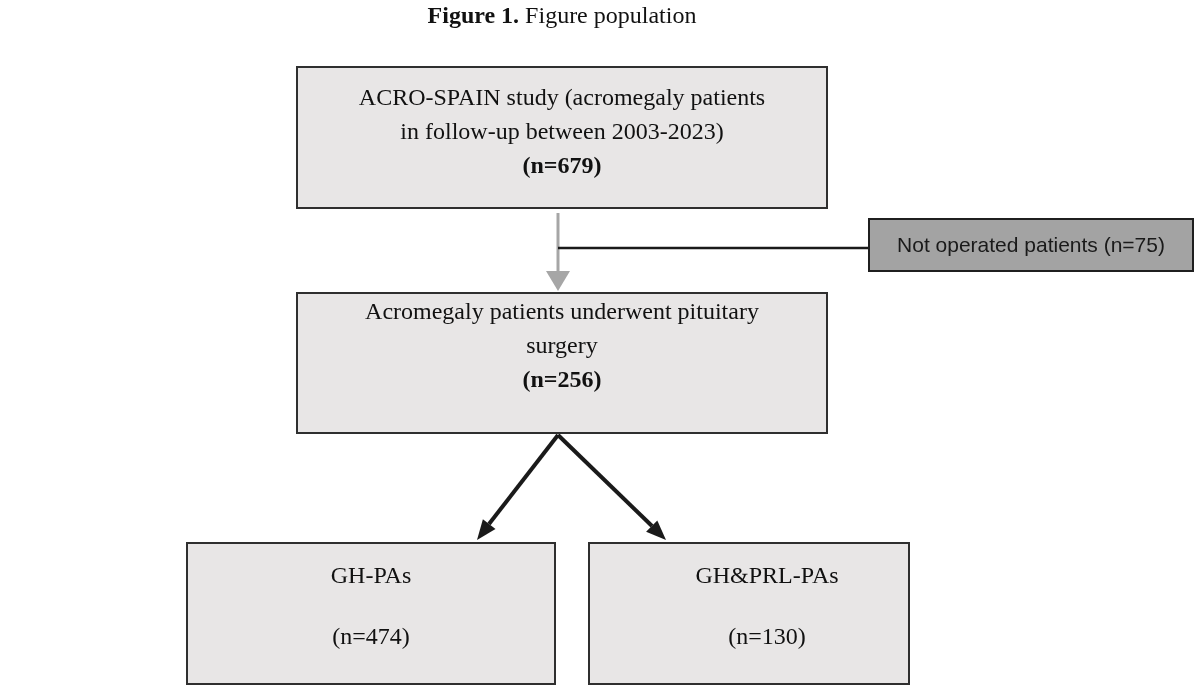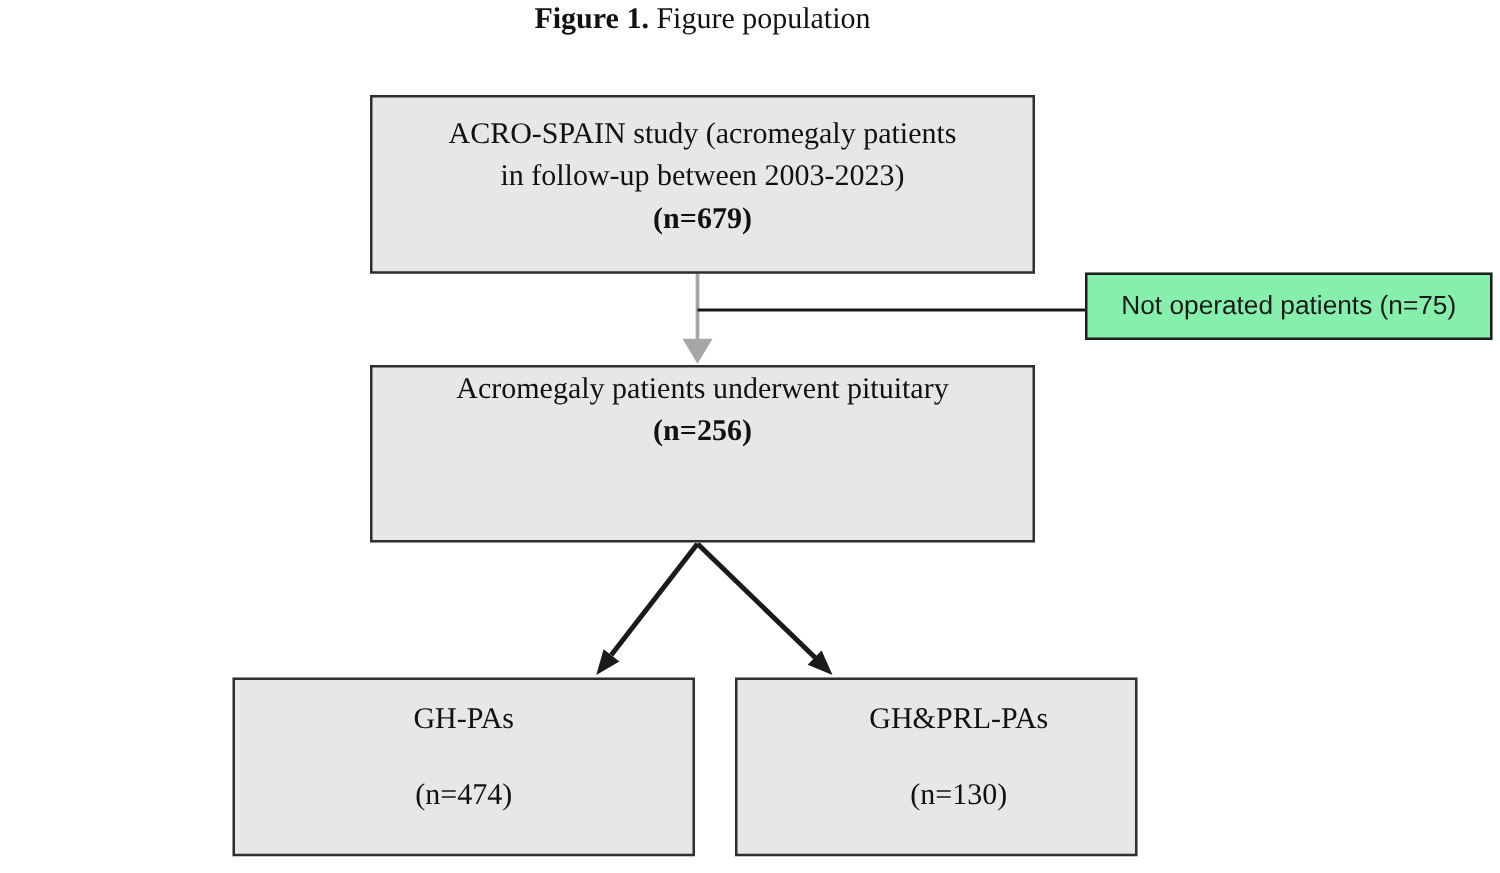--- a/index.html
+++ b/index.html
@@ -45,38 +45,38 @@
     text-align: center;
     font-size: 24px;
     color: #111111;
     line-height: 34px;
   }
   .node .bold-line {
     font-weight: bold;
   }
   #box-top {
     left: 296px;
-    top: 76px;
+    top: 66px;
     width: 532px;
     height: 143px;
     padding-top: 12px;
   }
   #box-surgery {
     left: 296px;
     top: 292px;
     width: 532px;
     height: 142px;
     padding-top: 0;
   }
   #box-excluded {
     left: 868px;
     top: 218px;
     width: 326px;
     height: 54px;
-    background: #86efac;
+    background: #a3a3a3;
     border: 2px solid #1f1f1f;
     font-family: "Liberation Sans", sans-serif;
     font-size: 21px;
     line-height: 50px;
     color: #1a1a1a;
   }
   #box-gh {
     left: 186px;
     top: 542px;
     width: 370px;
@@ -125,20 +125,21 @@
     <div>in follow-up between 2003-2023)</div>
     <div class="bold-line">(n=679)</div>
   </div>
 
   <div id="box-excluded" class="node">
     <div>Not operated patients (n=75)</div>
   </div>
 
   <div id="box-surgery" class="node">
     <div>Acromegaly patients underwent pituitary</div>
+    <div>surgery</div>
     <div class="bold-line">(n=256)</div>
   </div>
 
   <div id="box-gh" class="node">
     <div class="leaf-label">GH-PAs</div>
     <div class="leaf-n">(n=474)</div>
   </div>
 
   <div id="box-ghprl" class="node">
     <div class="leaf-label">GH&amp;PRL-PAs</div>

